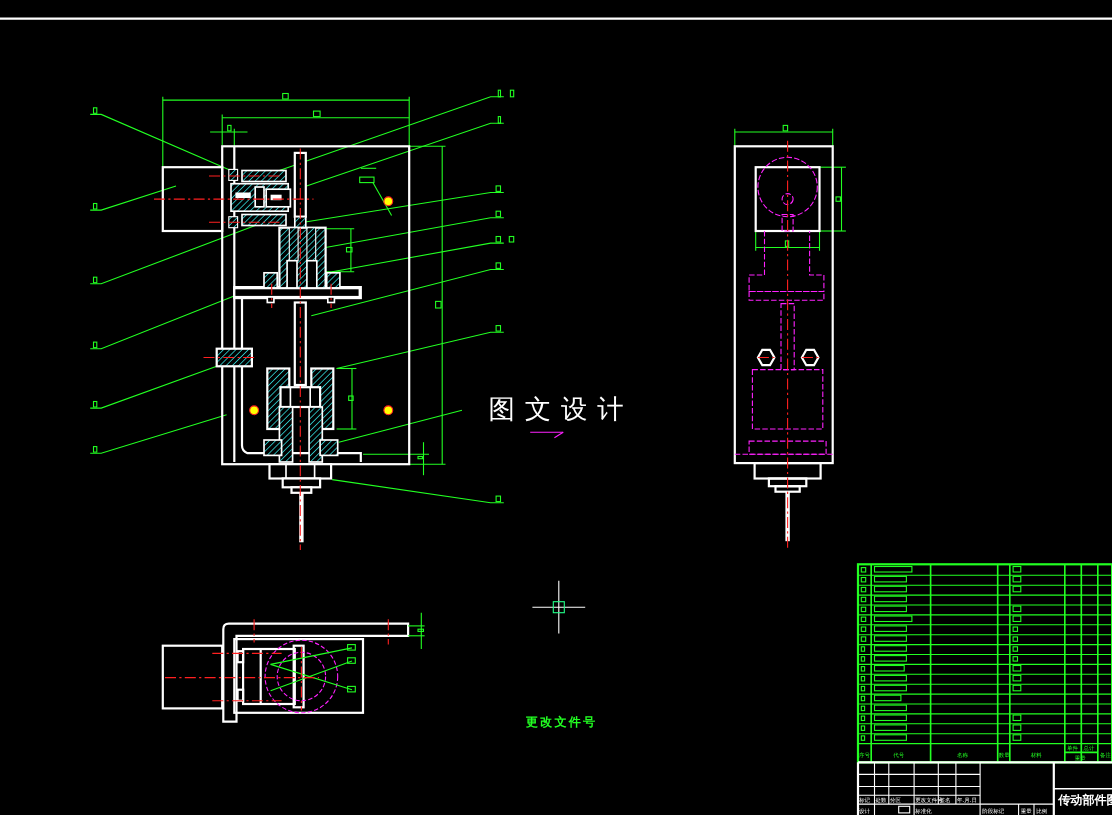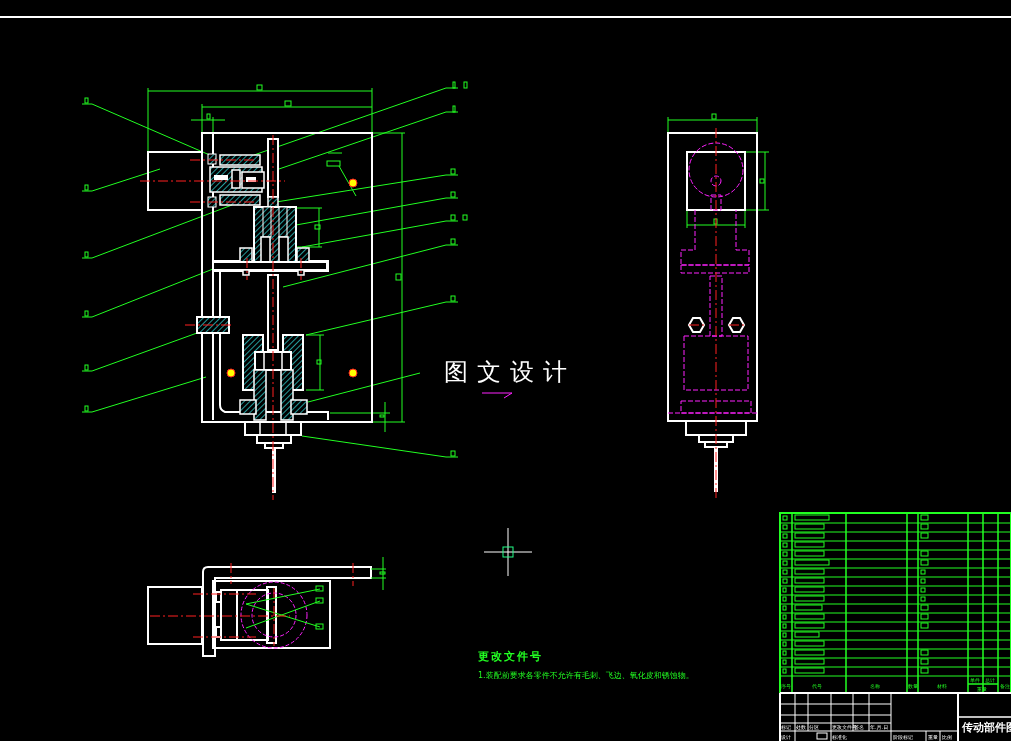--- a/index.html
+++ b/index.html
@@ -396,16 +396,15 @@
     <text x="893" y="739">阶段标记</text>
     <text x="928" y="739">重量</text>
     <text x="942" y="739">比例</text>
   </g>
 </svg>
 
 <div class="watermark">图文设计</div>
 
 <div class="tech-req">
   <div class="title">更改文件号</div>
-  <div>1.装配前要求各零件不允许有毛刺、飞边、氧化皮和锈蚀物。</div>
 </div>
 
 <div class="tb-title">传动部件图</div>
 
 </body></html>

